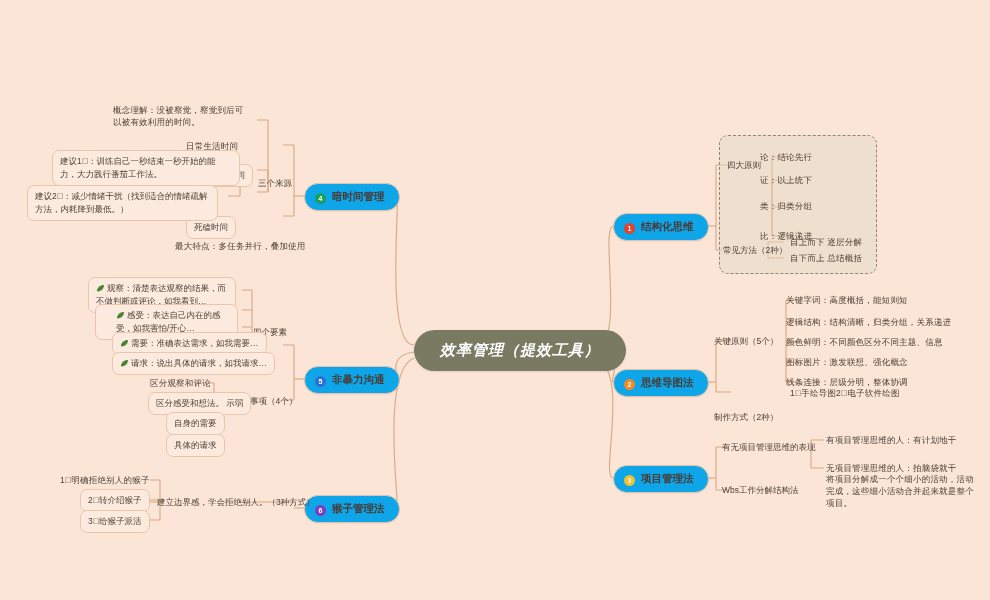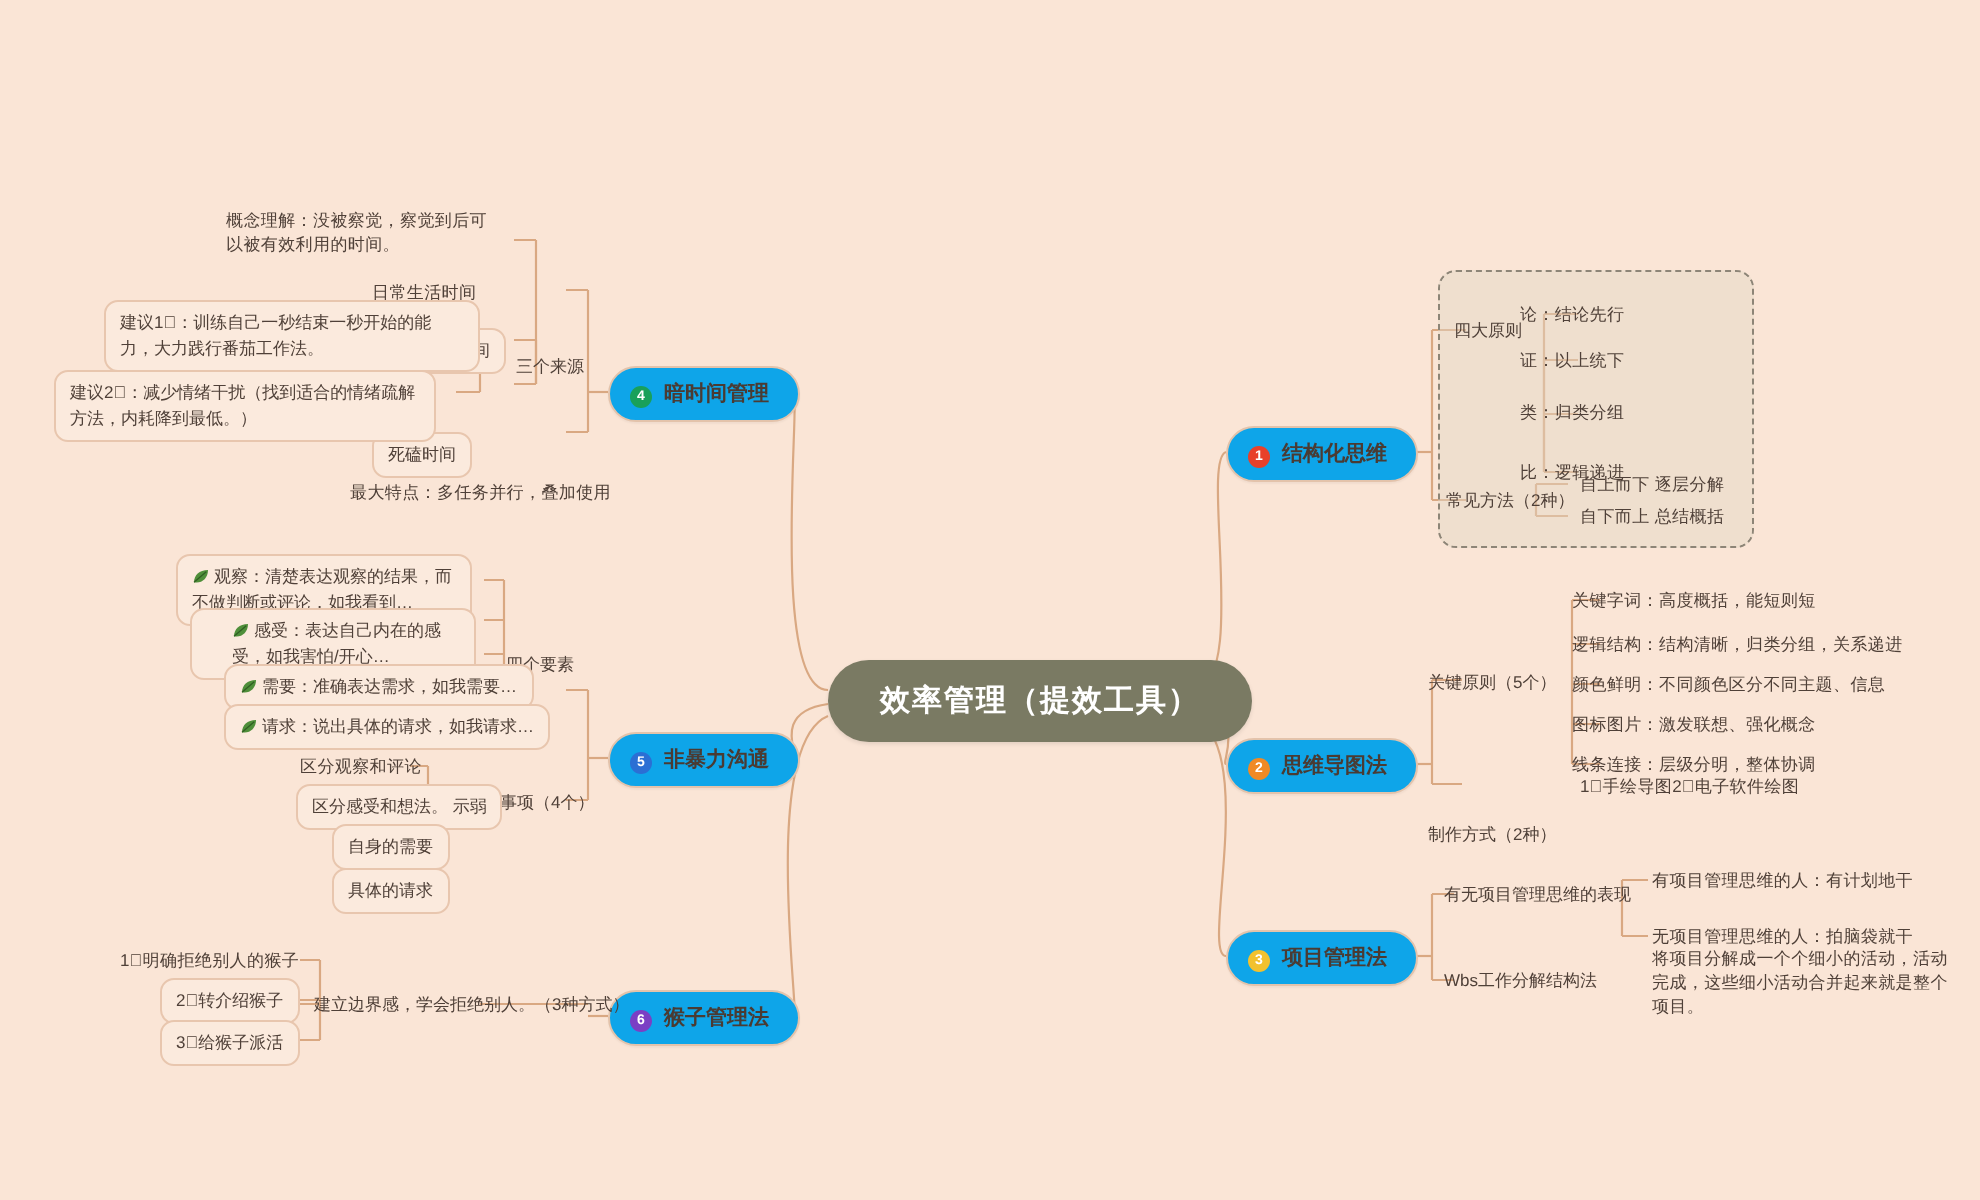--- a/index.html
+++ b/index.html
@@ -129,21 +129,21 @@
 
       <path d="M304,508 L294,508"></path>
       <path d="M294,502 L240,502"></path>
       <path d="M160,480 L160,520 M160,502 L150,502"></path>
       <path d="M160,480 L150,480 M160,500 L150,500 M160,520 L150,520"></path>
     </g>
   </svg>
 
   <div class="dashbox" style="left:719px;top:135px;width:156px;height:137px;"></div>
 
-  <div class="node central" style="left:414px;top:330px;">效率管理（提效工具）</div>
+  <div class="node central" style="left:414px;top:330px;font-style:italic;">效率管理（提效工具）</div>
 
   <div class="node branch" style="left:613px;top:213px;">
     <span class="num" style="background:#e8402a;">1</span>
     <span>结构化思维</span>
   </div>
 
   <div class="node branch" style="left:613px;top:369px;">
     <span class="num" style="background:#f08a25;">2</span>
     <span>思维导图法</span>
   </div>

